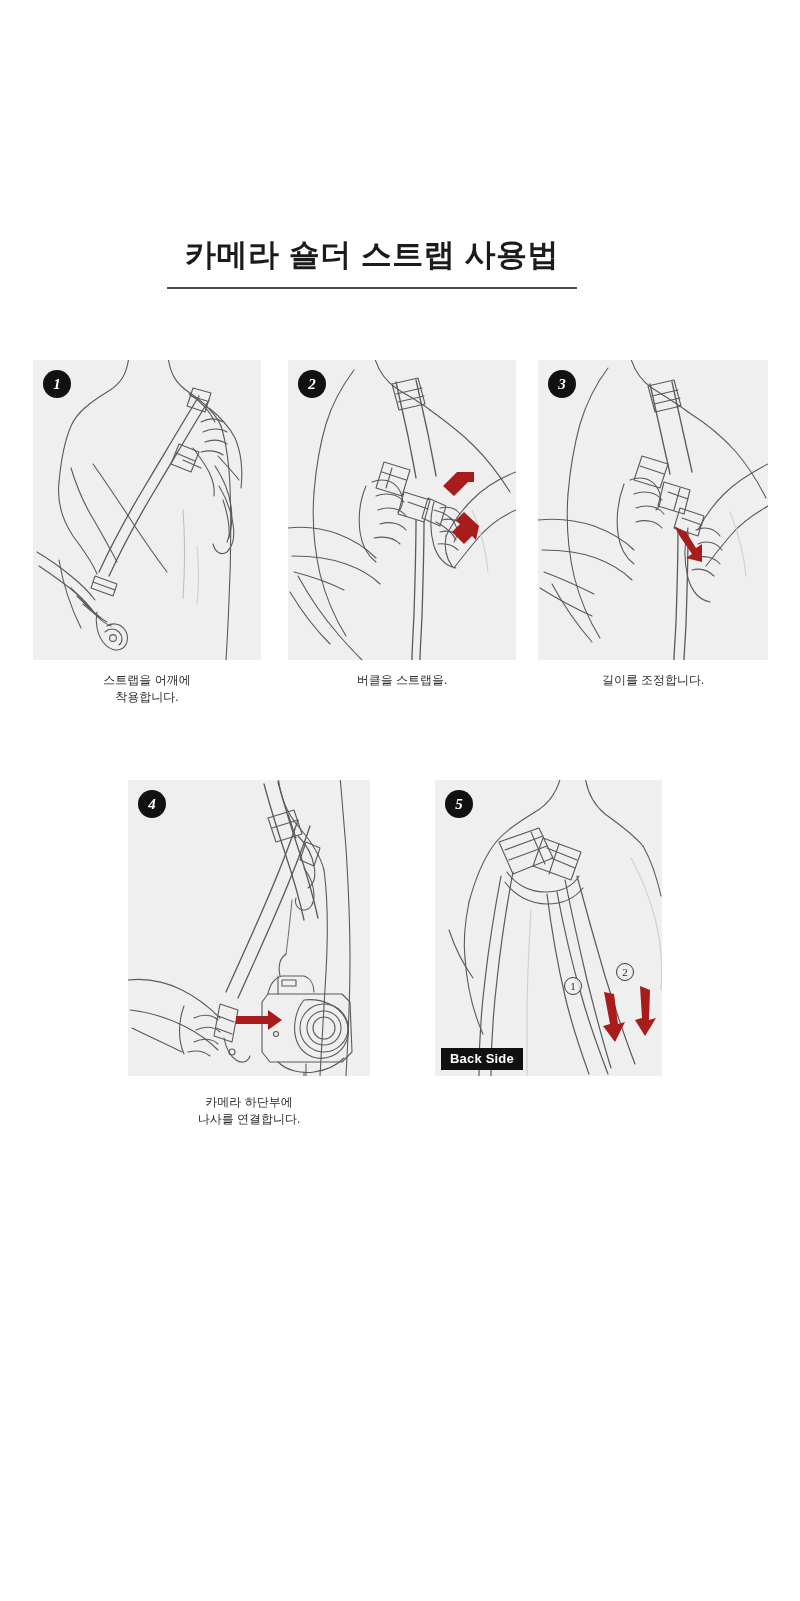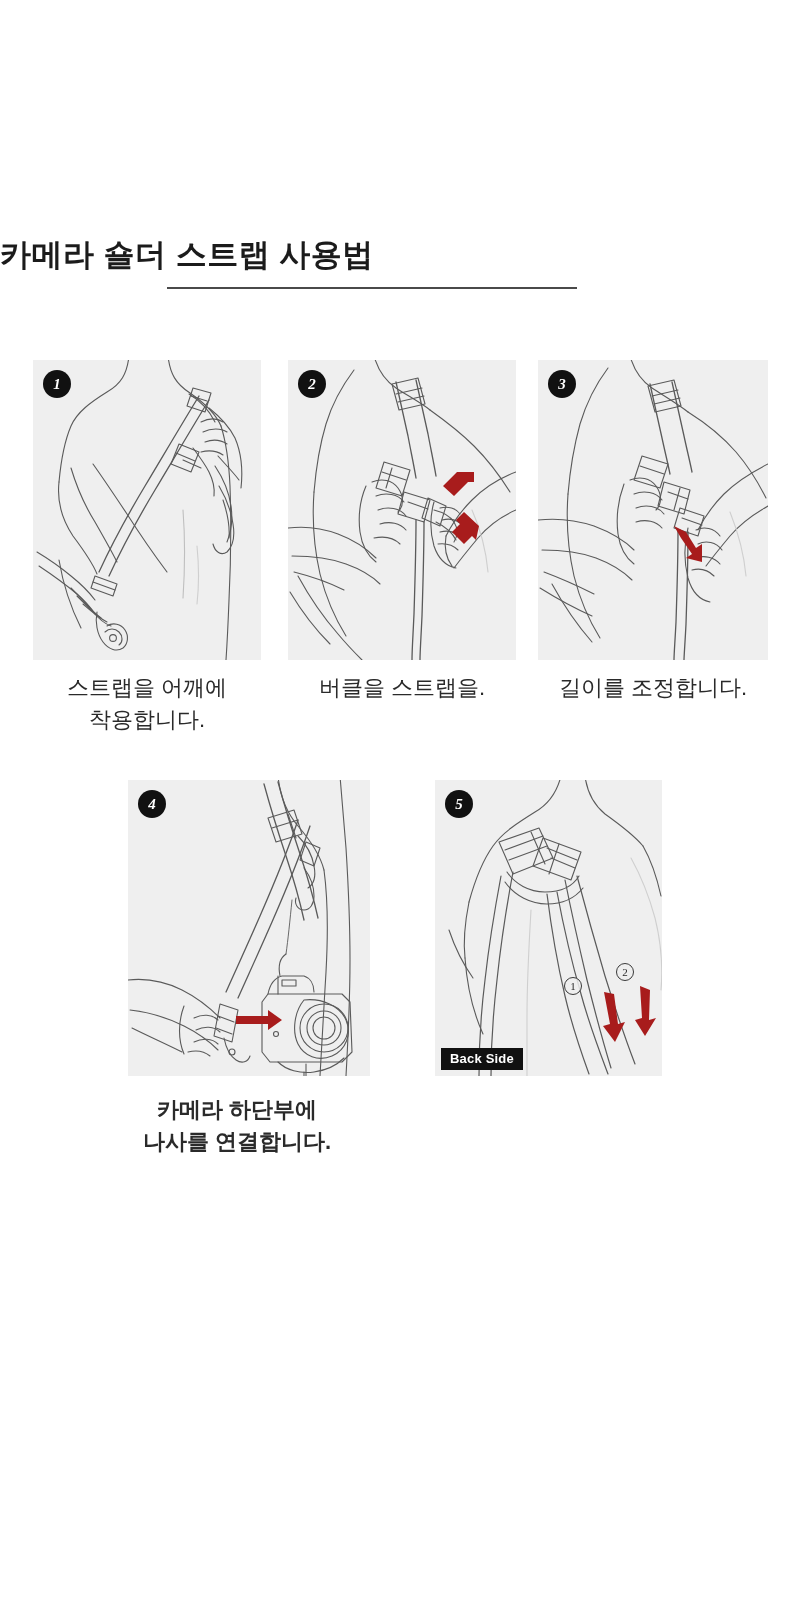--- a/index.html
+++ b/index.html
@@ -12,20 +12,21 @@
   #page {
     position: relative;
     width: 800px; height: 1601px;
     background: #ffffff;
   }
 
   
   .title-block {
     position: absolute;
     top: 236px; left: 0; width: 744px;
+    text-align: center;
   }
   .title-text {
     font-size: 31px;
     font-weight: 700;
     color: #1b1b1b;
     letter-spacing: 0.5px;
     line-height: 1.2;
   }
   .title-rule {
     width: 410px;
@@ -70,21 +71,21 @@
     padding: 3px 9px 4px 9px;
     letter-spacing: 0.2px;
     z-index: 6;
     text-align: center;
   }
 
   
   .caption {
     position: absolute;
     text-align: center;
-    font-size: 22px;
+    font-size: 12px;
     line-height: 1.45;
     color: #2a2a2a;
     white-space: pre-line;
   }
 
   
   .mini-circle {
     position: absolute;
     width: 18px; height: 18px;
     border: 1.2px solid #3a3a3a;
@@ -286,21 +287,21 @@
 
         <path d="M192 152 C200 172 206 194 208 216" stroke="#cfcfcf"></path>
       </g>
 
       <g fill="#a81c1c">
         <path d="M136 166 L148 172 L158 188 L164 184 L164 202 L148 198 L154 194 L143 178 Z"></path>
       </g>
     </svg>
     <div class="badge">3</div>
   </div>
-  <div class="caption" style="left:538px; top:672px; width:230px;">길이를 조정합니다.</div>
+  <div class="caption" style="left:538px; top:672px; width:230px;font-family:Liberation Serif, serif;">길이를 조정합니다.</div>
 
   <div class="panel" style="left:128px; top:780px; width:242px; height:296px;">
     <svg class="art" viewBox="0 0 242 296">
       <g fill="none" stroke="#5a5a5a" stroke-width="1.1" stroke-linecap="round" stroke-linejoin="round">
 
         <path d="M150 -4 C152 16 158 32 170 46 C182 60 192 74 196 90"></path>
         <path d="M196 90 C200 120 200 156 198 192 C196 226 194 258 192 296"></path>
         <path d="M212 -4 C214 20 216 44 218 68 C220 100 222 140 222 180 C222 220 220 260 218 296"></path>
 
         <path d="M136 4 C142 26 150 52 158 76 C166 100 172 122 176 140" stroke-width="1.3"></path>
@@ -351,21 +352,21 @@
 
         <path d="M178 284 C178 290 178 294 178 296"></path>
       </g>
 
       <g fill="#a81c1c">
         <path d="M108 236 L140 236 L140 230 L154 240 L140 250 L140 244 L108 244 Z"></path>
       </g>
     </svg>
     <div class="badge">4</div>
   </div>
-  <div class="caption" style="left:116px; top:1094px; width:242px;font-weight:bold;">카메라 하단부에
+  <div class="caption" style="left:128px; top:1094px; width:242px;">카메라 하단부에
 나사를 연결합니다.</div>
 
   <div class="panel" style="left:435px; top:780px; width:227px; height:296px;">
     <svg class="art" viewBox="0 0 227 296">
       <g fill="none" stroke="#5a5a5a" stroke-width="1.1" stroke-linecap="round" stroke-linejoin="round">
 
         <path d="M126 -4 C122 12 114 24 100 32 C84 42 68 52 58 66 C48 80 40 100 34 122"></path>
         <path d="M150 -4 C152 12 158 24 170 34 C184 44 198 54 208 66"></path>
         <path d="M208 66 C216 80 222 98 226 116"></path>
 

